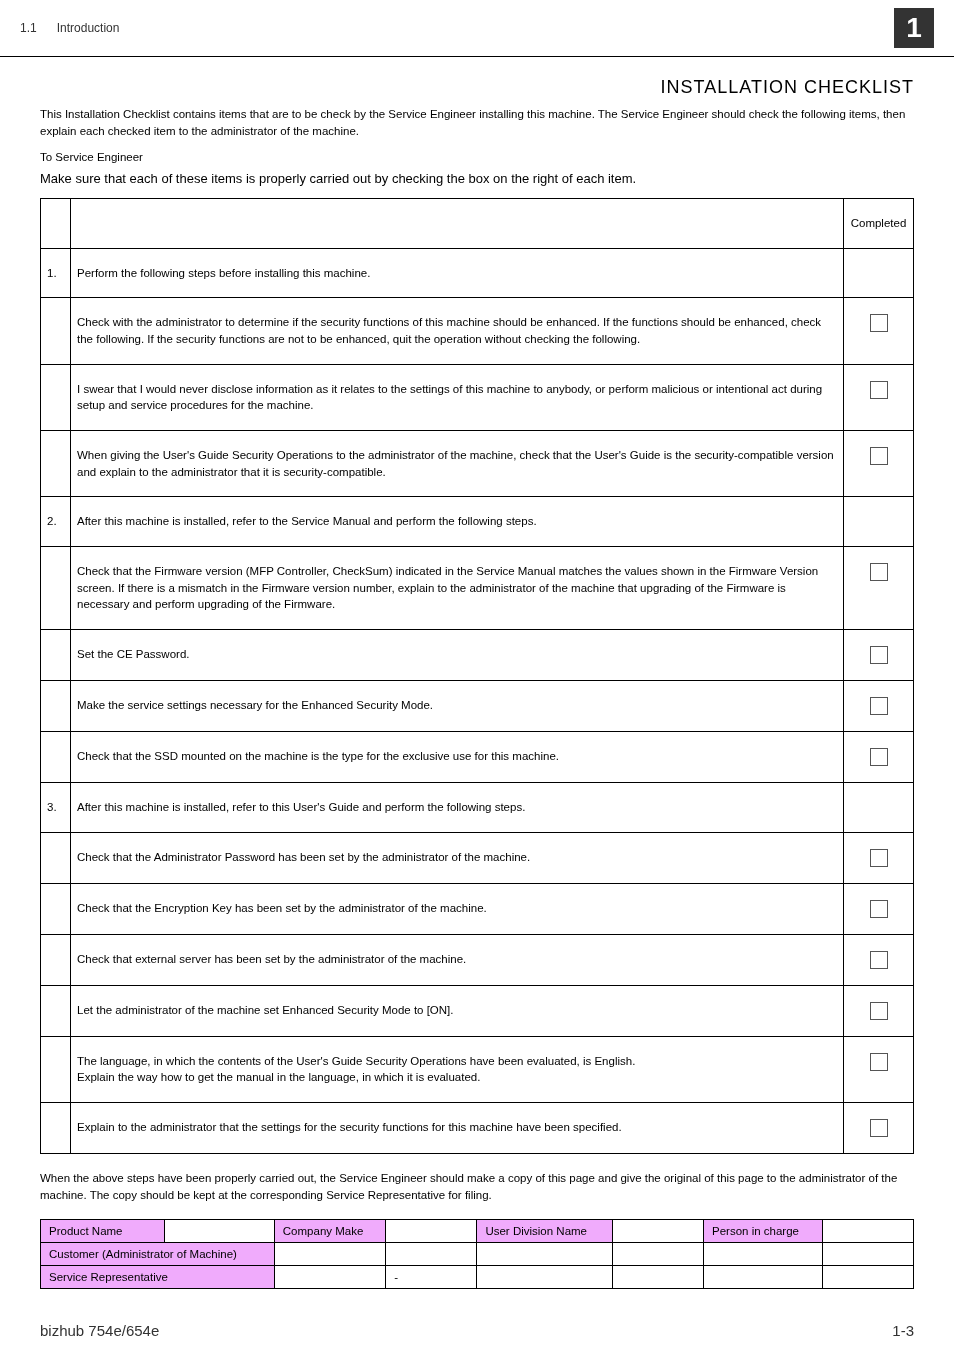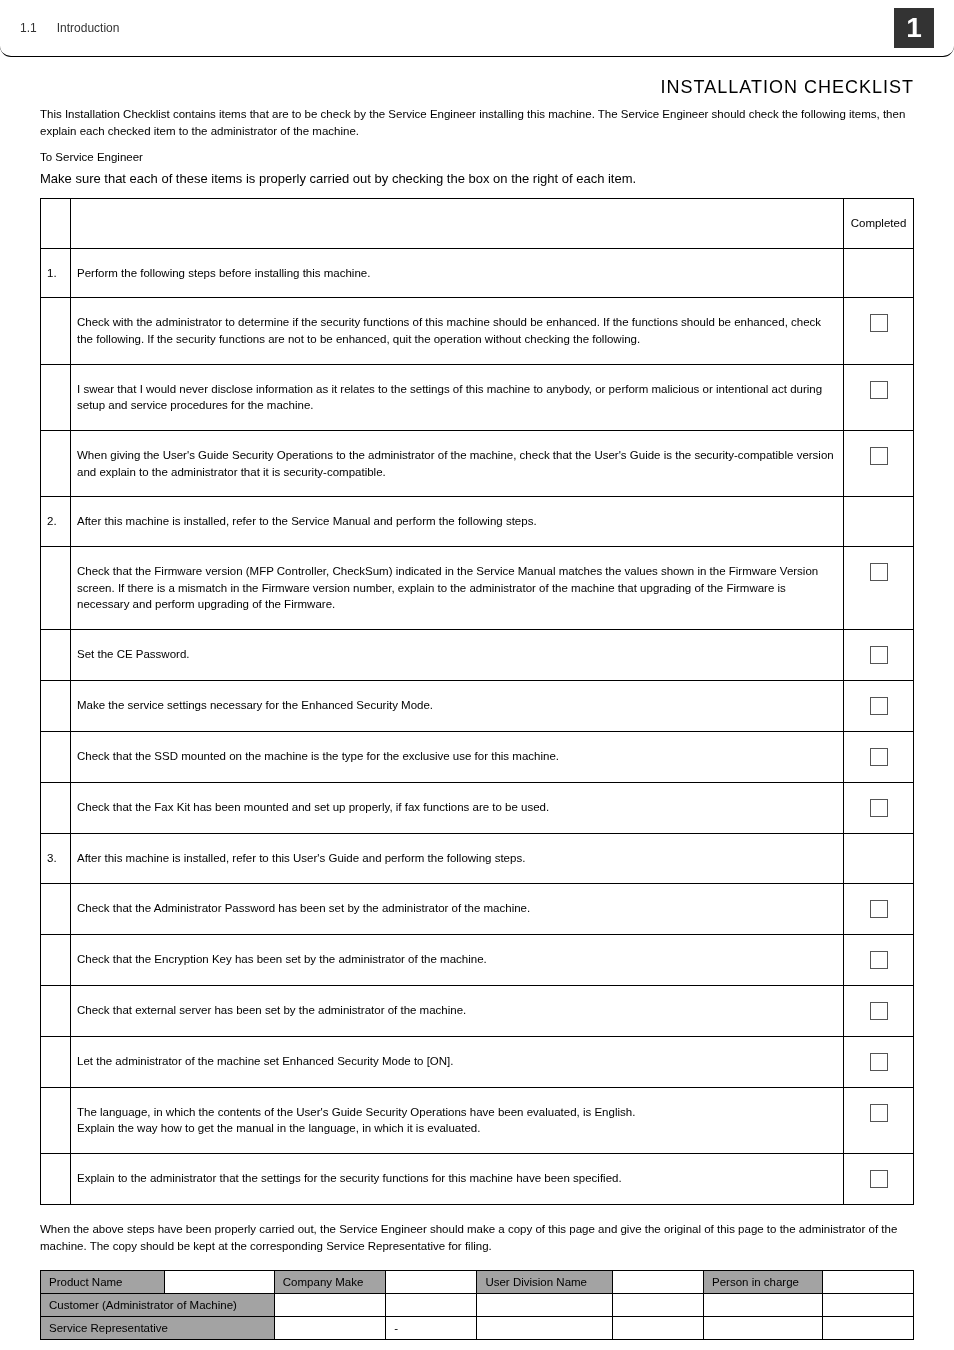--- a/index.html
+++ b/index.html
@@ -19,21 +19,20 @@
       position: relative;
     }
     
     .header {
       display: flex;
       align-items: center;
       justify-content: space-between;
       padding: 8px 20px 8px 20px;
       border-bottom: 1px solid #000;
       margin-bottom: 0;
-      border-radius: 11px;
     }
     .header-left {
       font-size: 12px;
       color: #333;
     }
     .header-right {
       width: 40px;
       height: 40px;
       background: #333;
       display: flex;
@@ -118,21 +117,21 @@
       border-collapse: collapse;
       font-size: 11.5px;
       margin-bottom: 30px;
     }
     .info-table td {
       border: 1px solid #000;
       padding: 5px 8px;
       vertical-align: middle;
     }
     .info-table .label-cell {
-      background: #a3a3a3;
+      background: #f0abfc;
       white-space: nowrap;
     }
     .info-table .value-cell {
       min-width: 80px;
     }
     
     .page-footer {
       position: absolute;
       bottom: 20px;
       left: 40px;
@@ -245,29 +244,20 @@
         </tr>
         <tr>
           <td class="num-col"></td>
           <td class="desc-col">Check that the SSD mounted on the machine is the type for the exclusive use for this machine.</td>
           <td class="check-col">
             <div class="checkbox-cell">
                 <span class="checkbox-box"></span>
               </div>
           </td>
         </tr>
-        <tr>
-          <td class="num-col"></td>
-          <td class="desc-col">Check that the Fax Kit has been mounted and set up properly, if fax functions are to be used.</td>
-          <td class="check-col">
-            <div class="checkbox-cell">
-                <span class="checkbox-box"></span>
-              </div>
-          </td>
-        </tr>
 
         <tr>
           <td class="num-col">3.</td>
           <td class="desc-col">After this machine is installed, refer to this User's Guide and perform the following steps.</td>
           <td class="check-col"></td>
         </tr>
         <tr>
           <td class="num-col"></td>
           <td class="desc-col">Check that the Administrator Password has been set by the administrator of the machine.</td>
           <td class="check-col">

